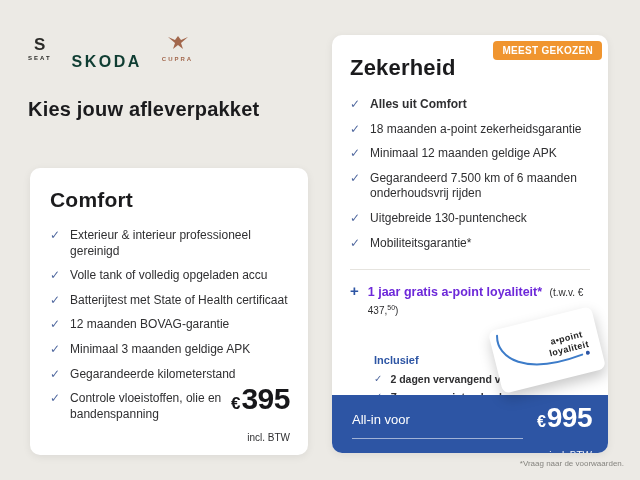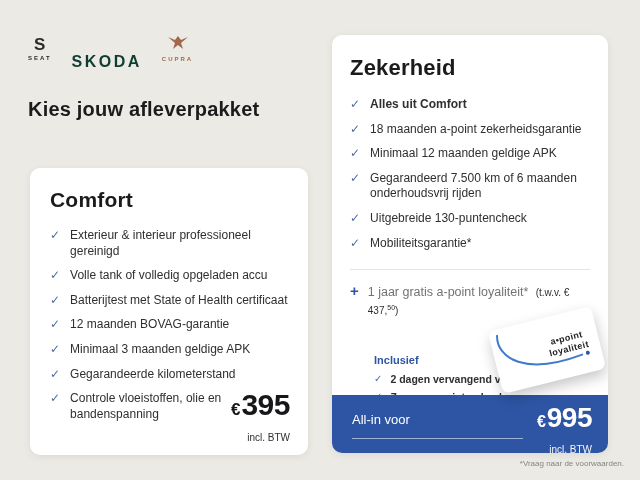--- a/index.html
+++ b/index.html
@@ -43,34 +43,34 @@
     font-size:12px;line-height:1.3;color:#2F2F31;
   }
   .check{color:#51699F;font-size:12px;line-height:1.3;flex:0 0 auto;}
   li.bold-item{font-weight:700;}
 
   
   .price-block{position:absolute;right:18px;bottom:12px;text-align:right;}
   .price-line{display:flex;align-items:baseline;justify-content:flex-end;color:#17171A;}
   .price-euro{font-size:17px;font-weight:600;margin-right:1px;}
   .price-num{font-size:30px;font-weight:700;letter-spacing:-.5px;line-height:1;}
-  .price-note{font-size:10px;color:#2E2E30;margin-top:12px;}
+  .price-note{font-size:10px;color:#2E2E30;margin-top:18px;}
 
   
   .badge{
     position:absolute;top:6px;right:6px;background:#F0952F;color:#fff;
     font-size:10px;font-weight:700;letter-spacing:.3px;
     padding:4px 9px;border-radius:4px;z-index:3;
   }
 
   
   .divider{border:none;border-top:1px solid #E6E4DF;margin:18px 0 12px 0;}
   .bonus-row{display:flex;gap:9px;align-items:baseline;}
   .bonus-plus{color:#2D55A4;font-weight:700;font-size:15px;line-height:1;}
-  .bonus-title{font-size:12.5px;font-weight:400;color:#737373;}
+  .bonus-title{font-size:12.5px;font-weight:700;color:#6d28d9;}
   .bonus-value{font-size:10px;color:#2E2E30;font-weight:400;margin-left:3px;}
   .bonus-value sup{font-size:7px;}
 
   .inclusief{margin:10px 0 0 24px;}
   .inclusief-label{font-size:11px;font-weight:700;color:#2D55A4;margin-bottom:7px;margin-top:36px;}
   ul.sublist{list-style:none;margin:0;padding:0;}
   ul.sublist li{display:flex;gap:8px;margin-bottom:6px;font-size:10.5px;font-weight:600;color:#2F2F31;}
   .subcheck{color:#51699F;font-size:10px;flex:0 0 auto;}
 
   
@@ -163,20 +163,21 @@
     <div class="price-block">
       <div class="price-line">
         <span class="price-euro">€</span>
         <span class="price-num">395</span>
       </div>
       <div class="price-note">incl. BTW</div>
     </div>
   </section>
 
   <section class="card card-zeker">
+    <span class="badge">MEEST GEKOZEN</span>
     <div class="zk-body">
       <h2>Zekerheid</h2>
       <ul class="checklist">
         <li class="bold-item">
             <span class="check">✓</span>
             <span>Alles uit Comfort</span>
           </li>
         <li>
             <span class="check">✓</span>
             <span>18 maanden a-point zekerheidsgarantie</span>

